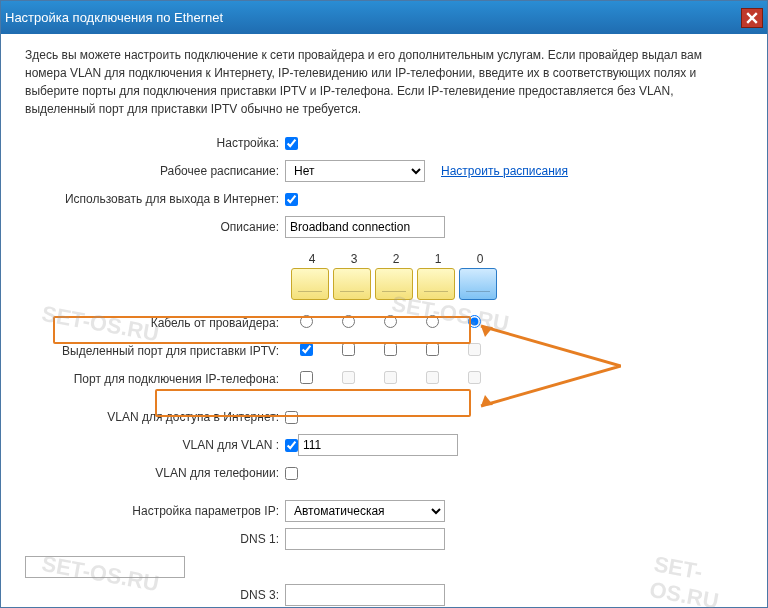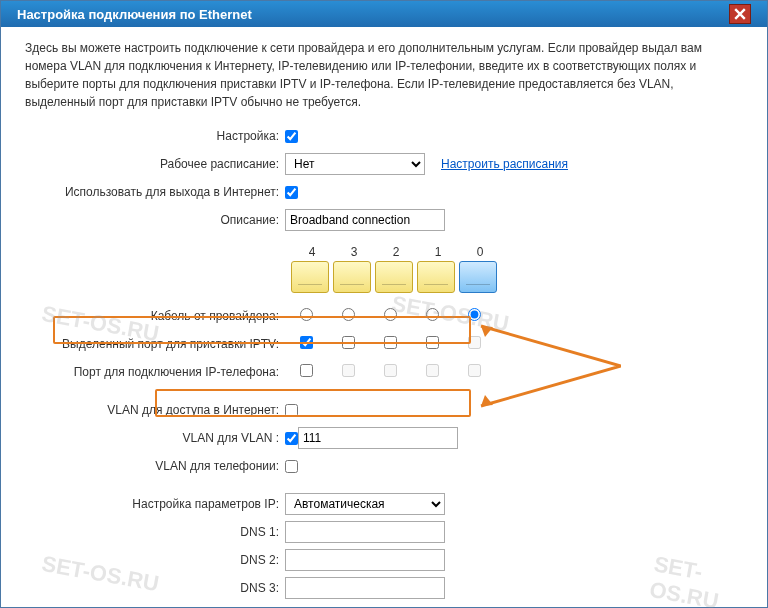--- a/index.html
+++ b/index.html
@@ -1,18 +1,18 @@
 <!DOCTYPE html>
 <html><head>
 <meta charset="utf-8">
 <style>
   * { box-sizing: border-box; }
   body { margin:0; font-family: Arial, Helvetica, sans-serif; font-size:12px; background:#e0e0e0; }
   .win { width:768px; height:608px; margin:0; border:1px solid #4a78a6; background:#fff; position:relative; box-shadow:0 2px 8px rgba(0,0,0,0.3); }
-  .titlebar { height:26px; background:linear-gradient(#2a8dd4,#1f6cb0); color:#fff; font-weight:bold; font-size:13px; padding:0 16px; display:flex; align-items:center; justify-content:space-between; }
+  .titlebar { height:33px; background:linear-gradient(#2a8dd4,#1f6cb0); color:#fff; font-weight:normal; font-size:13px; padding:0 4px; display:flex; align-items:center; justify-content:space-between; }
   .closebtn { width:22px; height:20px; background:#c0392b; border:1px solid #7a1d12; display:flex; align-items:center; justify-content:center; cursor:pointer; }
   .closebtn svg { width:12px; height:12px; }
   .body { padding:12px 24px 4px 24px; color:#333; }
   .intro { font-size:12px; line-height:1.5; margin-bottom:12px; }
   .form { }
   .row { display:flex; align-items:center; min-height:26px; margin:2px 0; }
   .lbl { width:260px; text-align:right; padding-right:6px; font-size:12px; color:#333; }
   .ctrl { display:flex; align-items:center; }
   select, input.txt { font-size:12px; border:1px solid #aaa; height:22px; padding:0 4px; background:#fff; }
   .sel-wide { width:140px; }
@@ -167,21 +167,20 @@
           </div>
       </div>
 
       <div class="row">
         <div class="lbl">DNS 1:</div>
         <div class="ctrl">
             <input class="txt txt-wide" value="" style="">
           </div>
       </div>
       <div class="row">
-        <div class="lbl">DNS 2:</div>
         <div class="ctrl">
             <input class="txt txt-wide" value="" style="">
           </div>
       </div>
       <div class="row">
         <div class="lbl">DNS 3:</div>
         <div class="ctrl">
             <input class="txt txt-wide" value="" style="">
           </div>
       </div>

